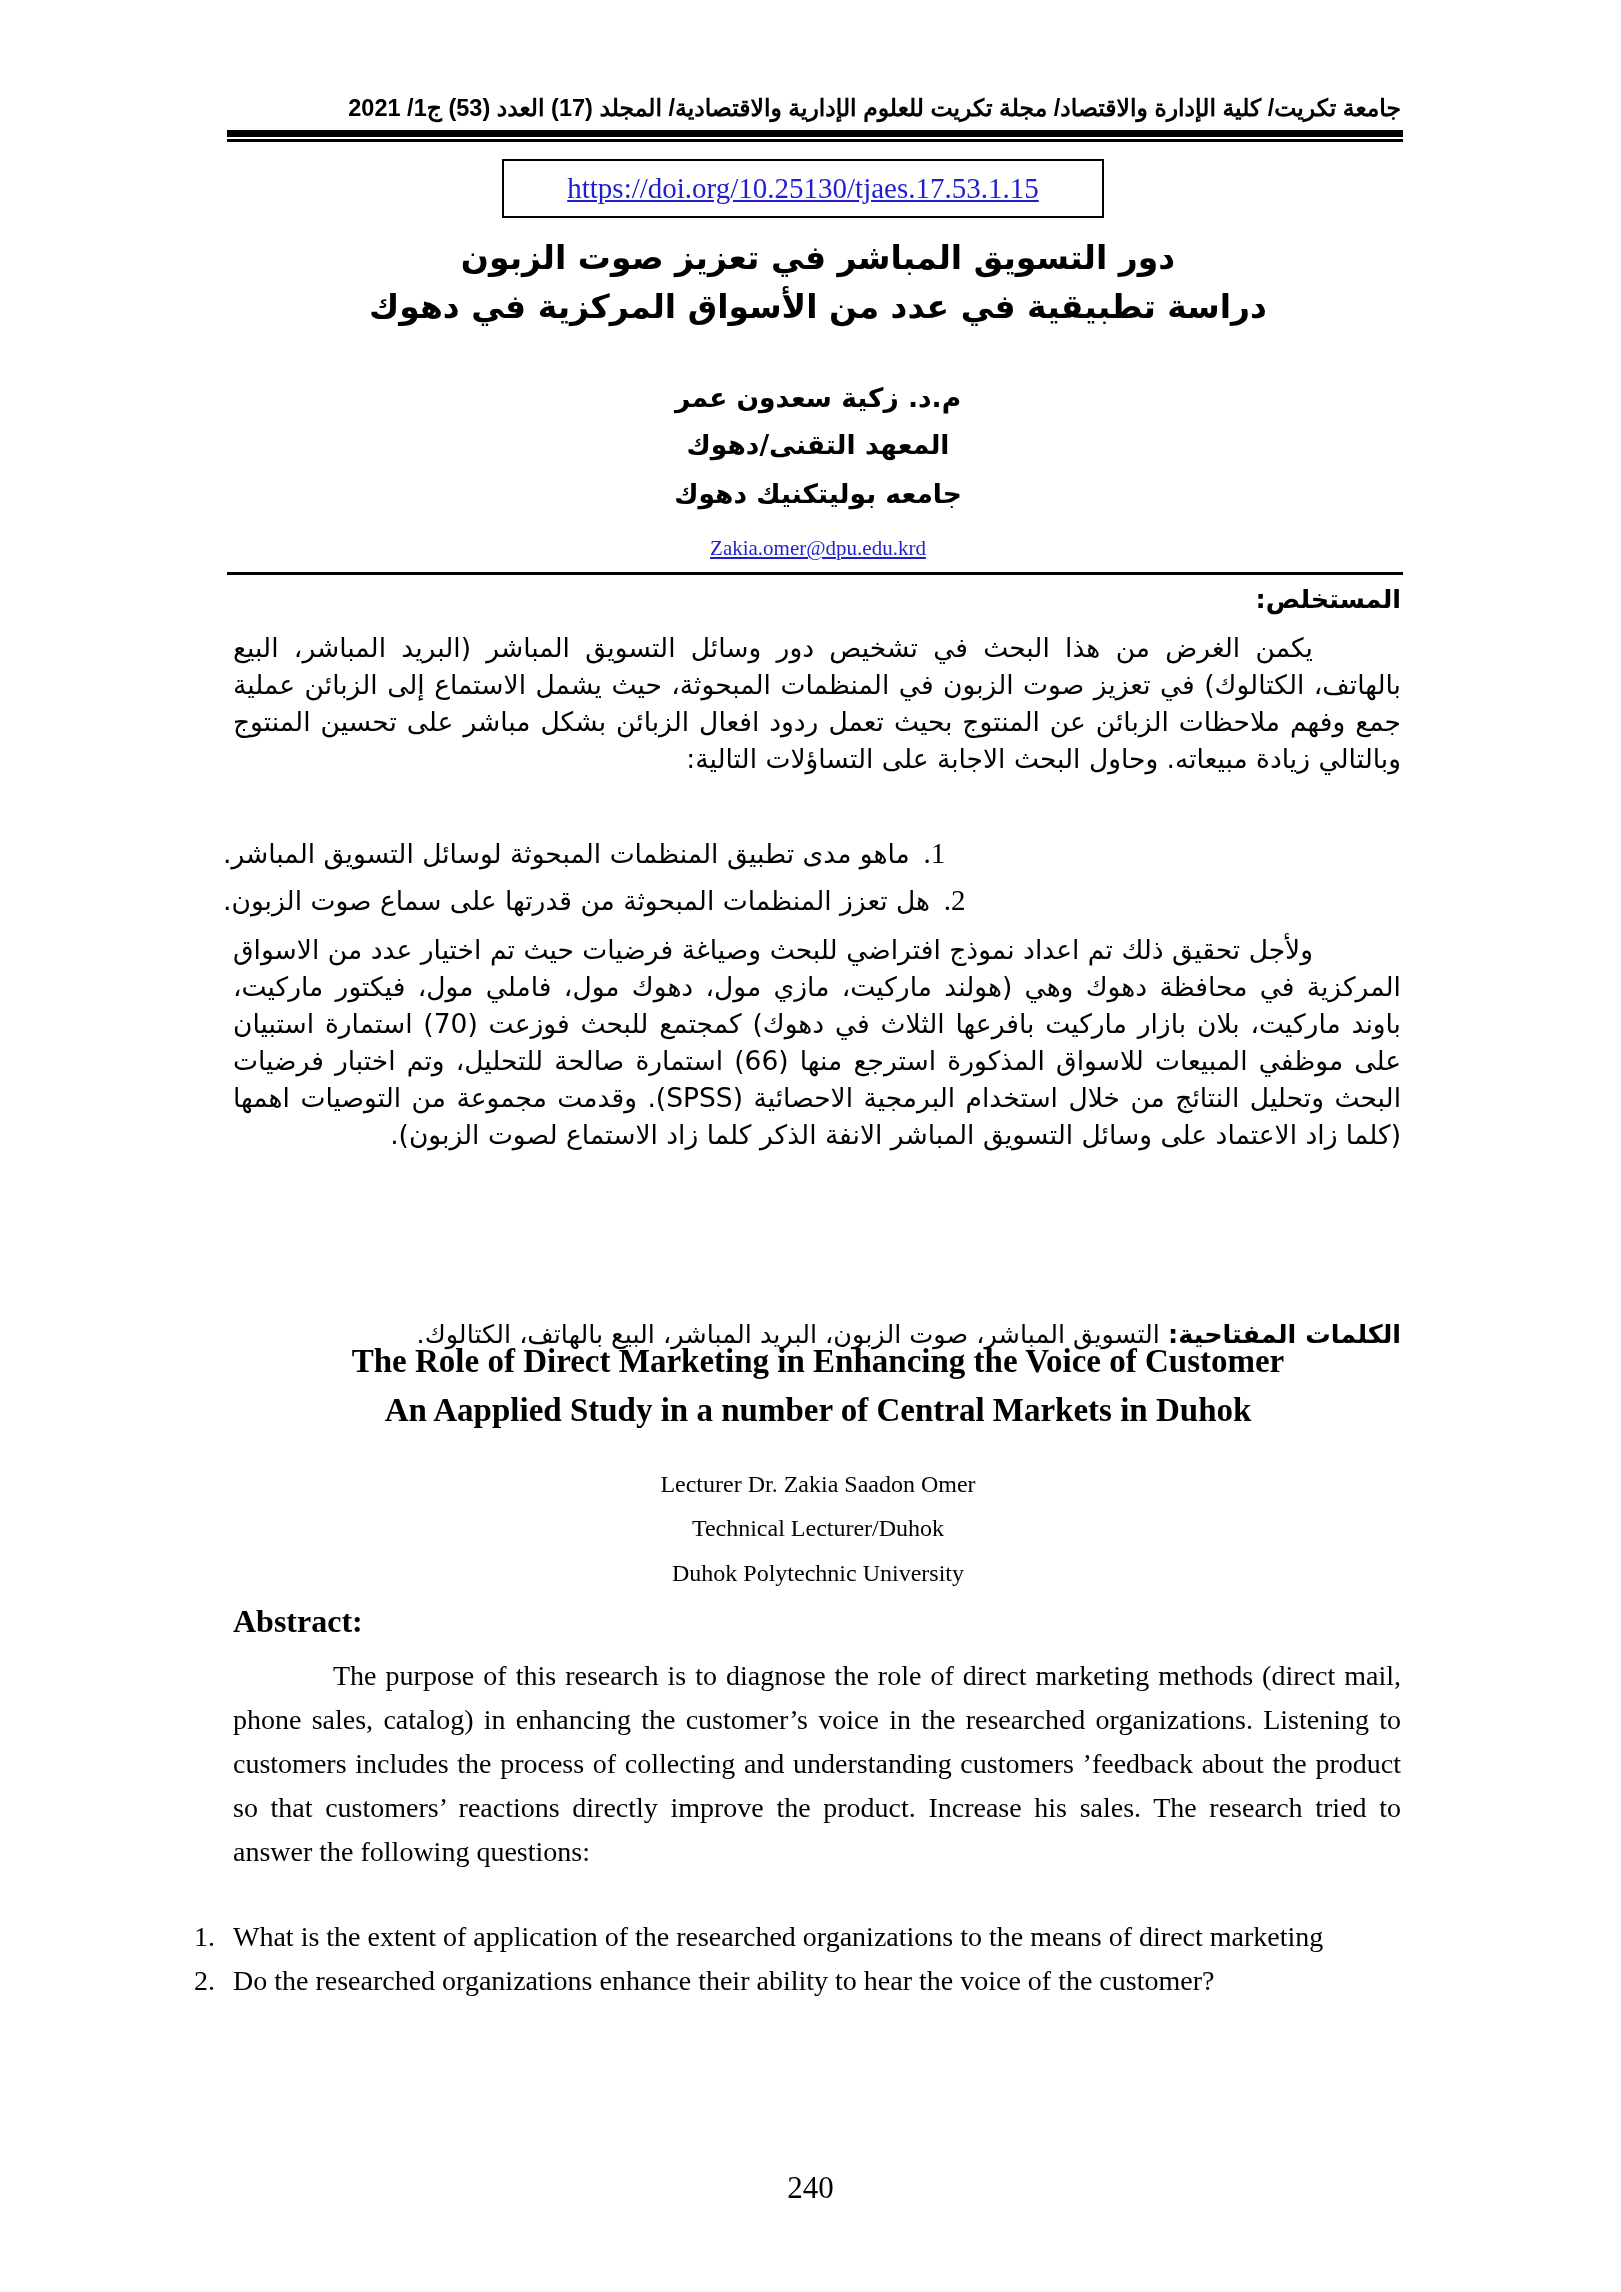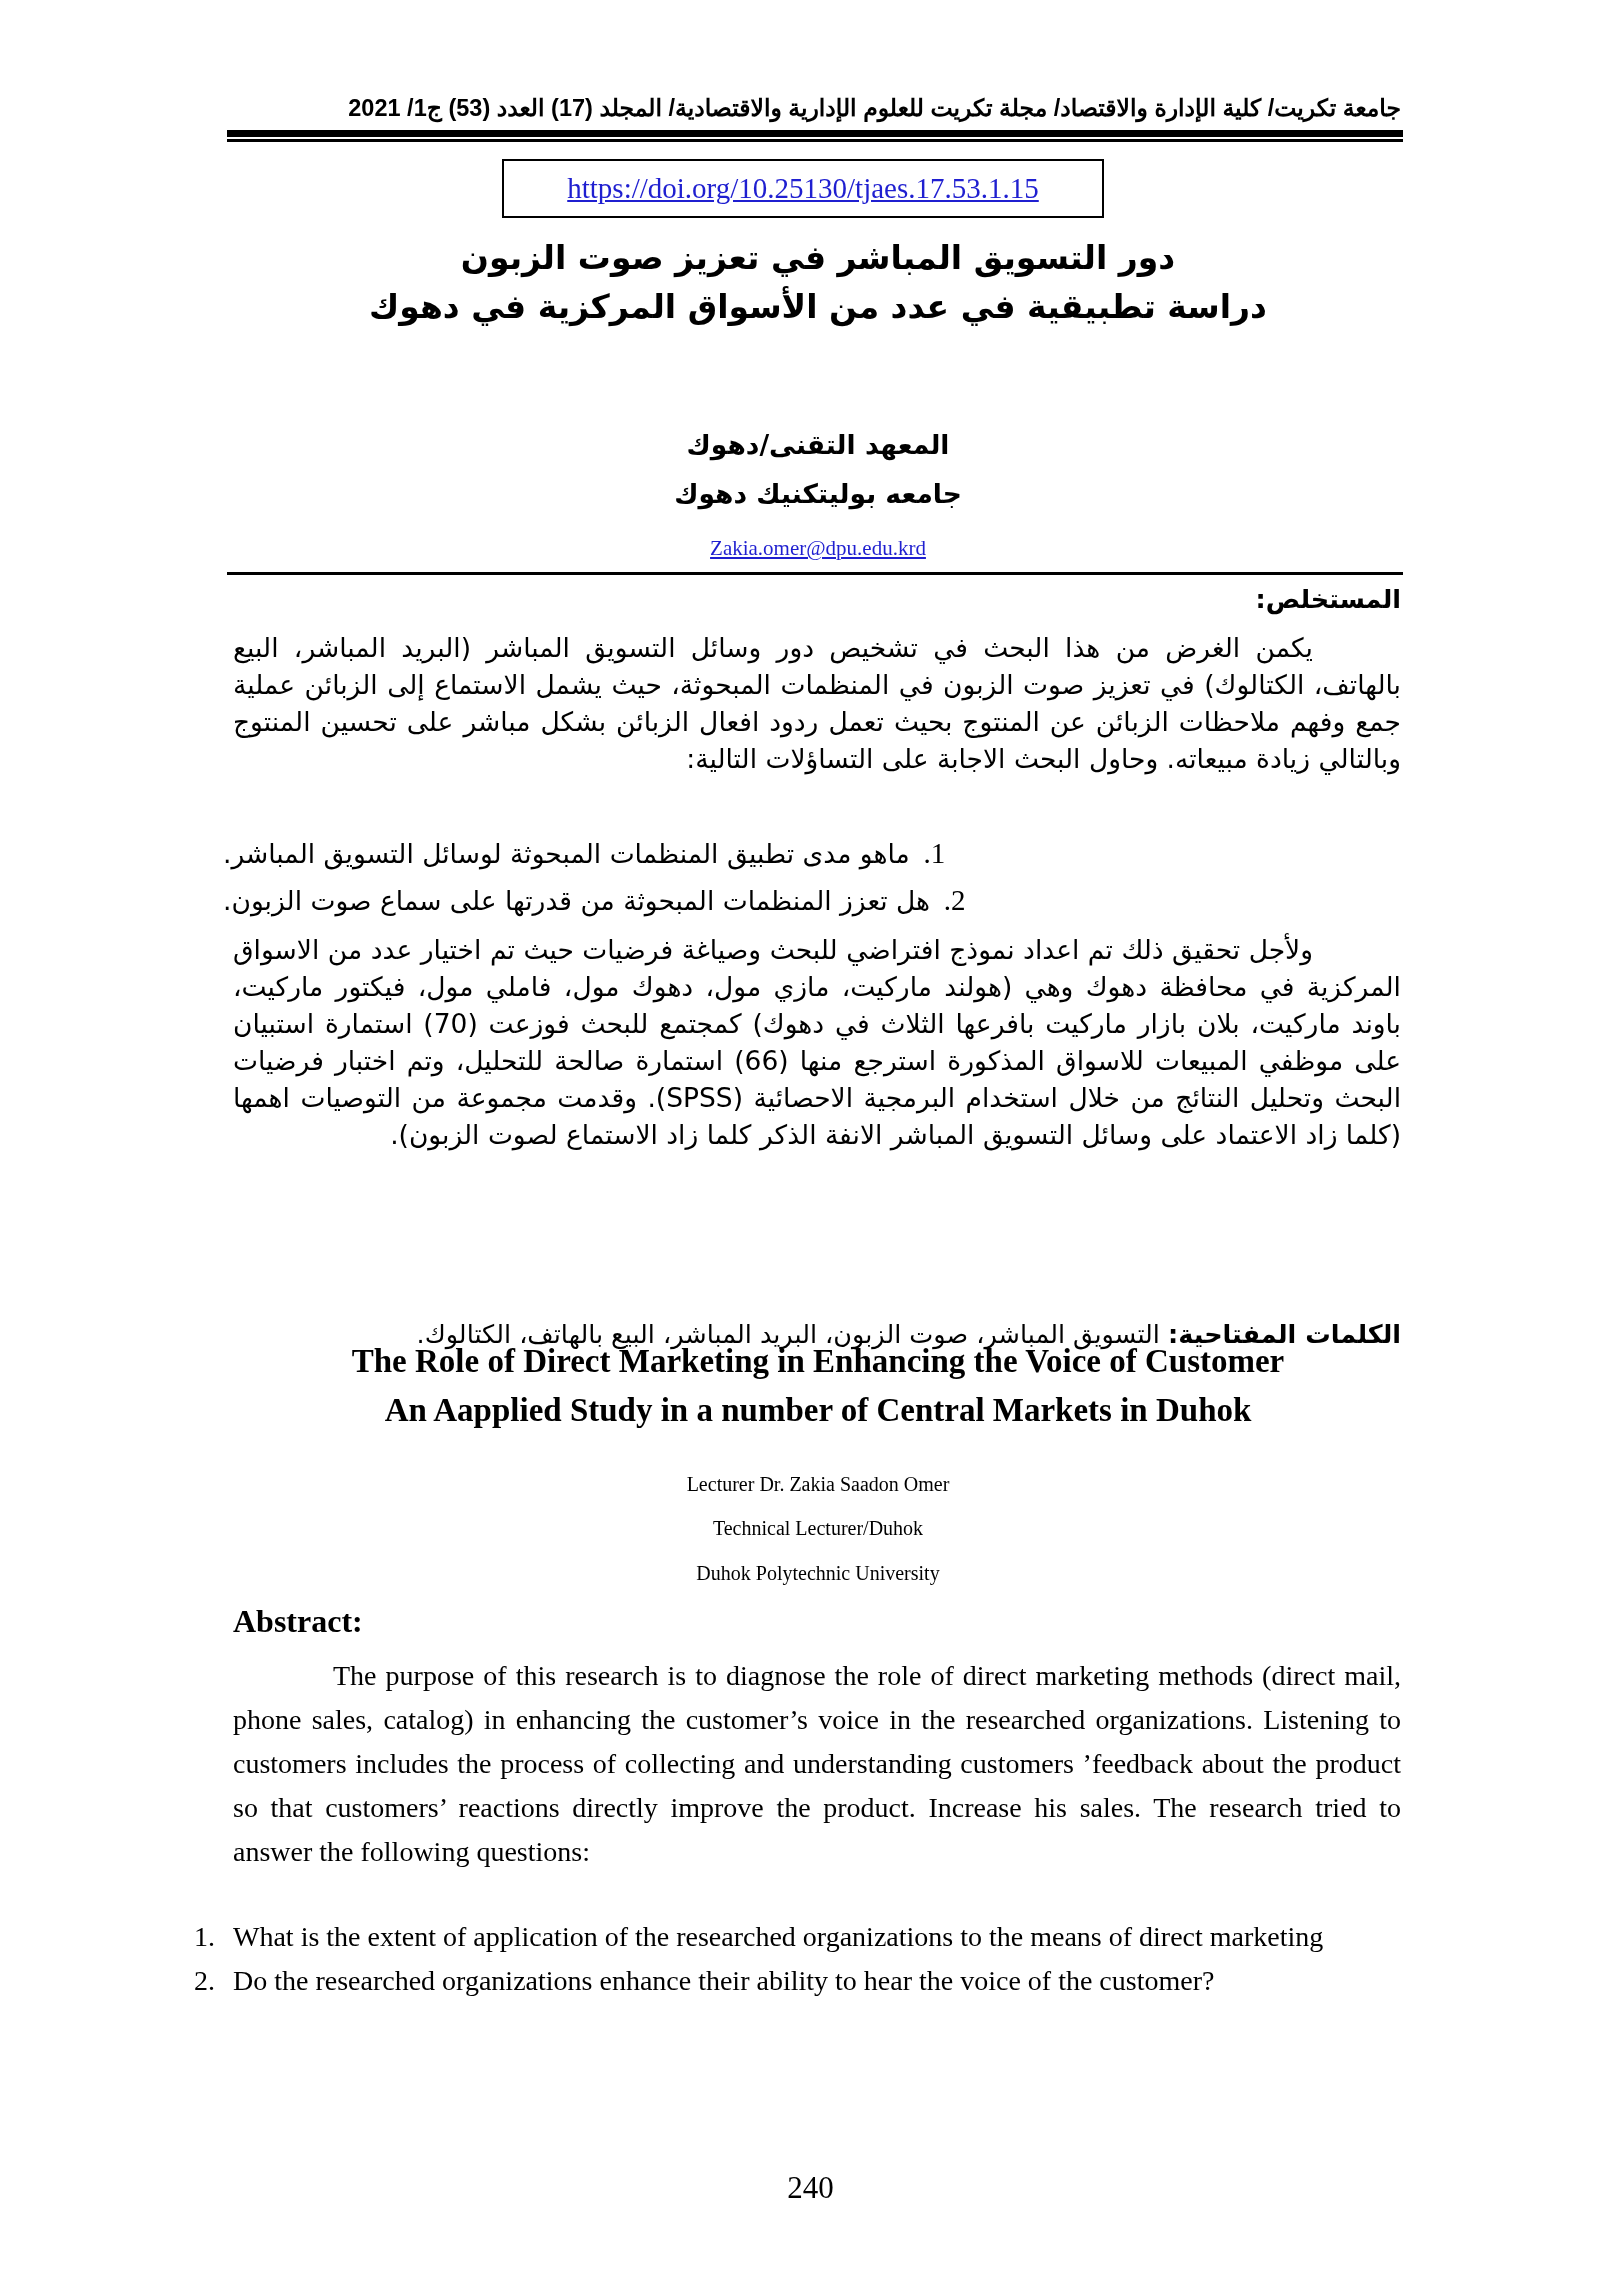--- a/index.html
+++ b/index.html
@@ -66,21 +66,21 @@
       font-family: "DejaVu Sans", sans-serif; font-size: 25.5px; line-height: 37px; margin-top: 32px;
     }
     .ar-keywords .kw-label { font-weight: bold; }
 
     .en-title {
       position: absolute; left: 235px; width: 1166px; text-align: center;
       font-family: "Liberation Serif", serif; font-weight: bold; font-size: 33px; line-height: 49px;
     }
     .en-author {
       position: absolute; left: 235px; width: 1166px; text-align: center;
-      font-family: "Liberation Serif", serif; font-size: 20px; line-height: 44px;
+      font-family: "Liberation Serif", serif; font-size: 24px; line-height: 44px;
     }
     .en-abstract-heading {
       position: absolute; left: 233px; top: 1600px;
       font-family: Liberation Serif, serif; font-weight: bold; font-size: 32px; line-height: 43px;
     }
     .en-para {
       position: absolute; left: 233px; top: 1654px; width: 1168px;
       font-family: "Liberation Serif", serif; font-size: 28px; line-height: 44px;
       text-align: justify; text-indent: 100px;
     }
@@ -103,20 +103,21 @@
   <div class="rule-thick"></div>
   <div class="rule-thin"></div>
 
   <div class="doi-box">
     <span class="doi-link">https://doi.org/10.25130/tjaes.17.53.1.15</span>
   </div>
 
   <div class="ar-title" style="top:233px;">دور التسويق المباشر في تعزيز صوت الزبون</div>
   <div class="ar-title" style="top:282px;">دراسة تطبيقية في عدد من الأسواق المركزية في دهوك</div>
 
+  <div class="ar-author" style="top:374px;">م.د. زكية سعدون عمر</div>
   <div class="ar-author" style="top:421px;">المعهد التقنى/دهوك</div>
   <div class="ar-author" style="top:470px;">جامعه بوليتكنيك دهوك</div>
 
   <div class="email-link">
     <span>Zakia.omer@dpu.edu.krd</span>
   </div>
 
   <div class="rule-sep"></div>
 
   <div class="ar-abstract-heading">المستخلص:</div>

